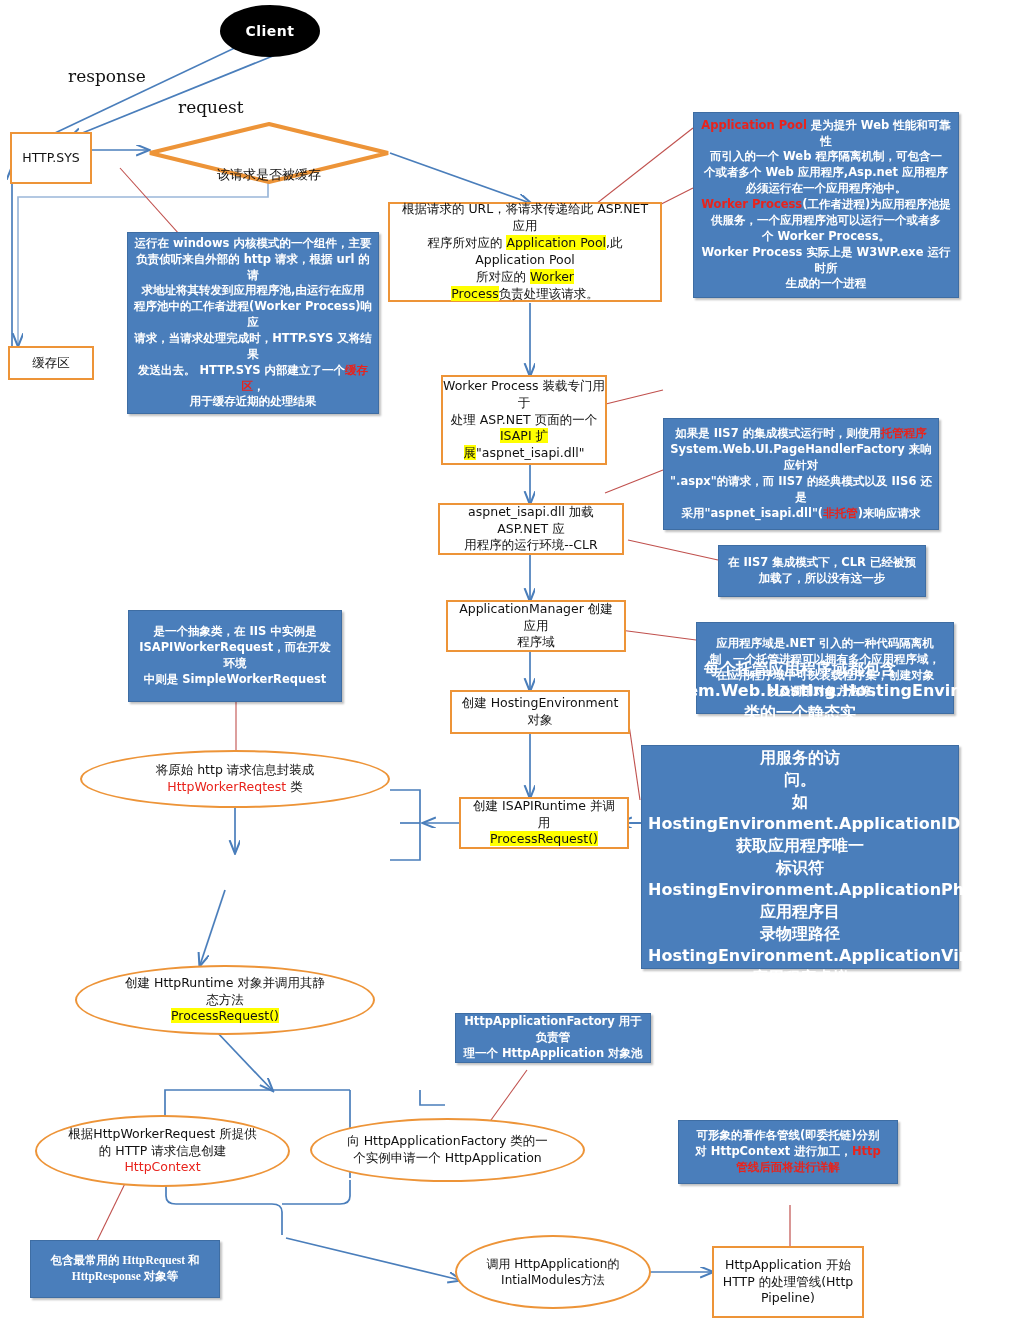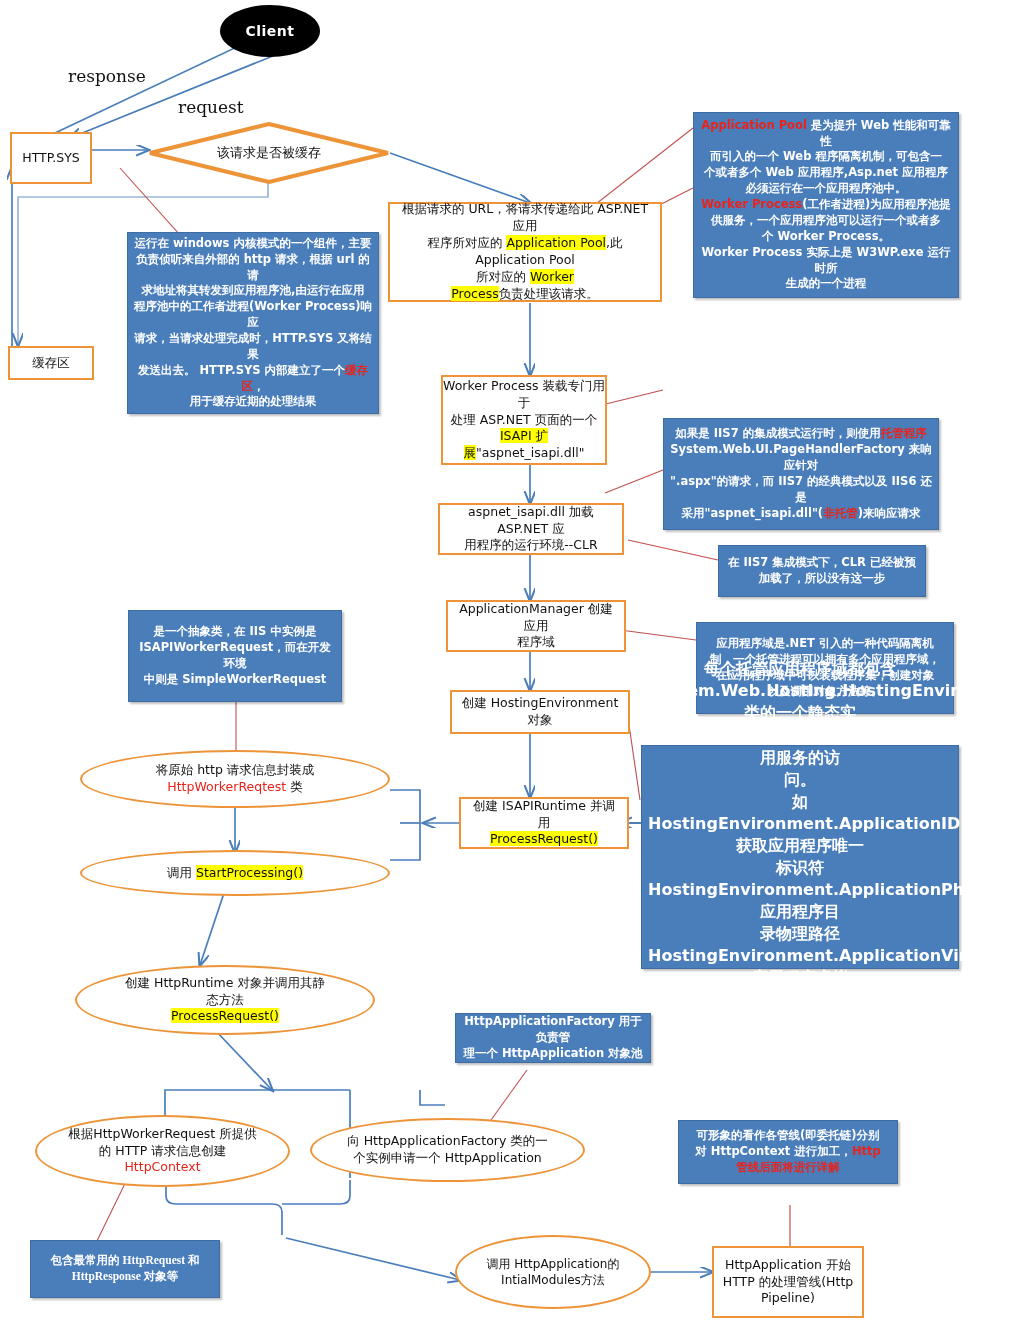--- a/index.html
+++ b/index.html
@@ -8,21 +8,21 @@
   #wires{position:absolute;left:0;top:0;width:1017px;height:1343px;pointer-events:none;}
 
   .node{position:absolute;box-sizing:border-box;display:flex;align-items:center;justify-content:center;text-align:center;}
   .node .txt{display:block;width:100%;line-height:1.35;}
 
   
   .proc{border:2.5px solid #ED9438;background:#ffffff;color:#111;font-size:12.5px;}
   
   .ell{border:2.5px solid #ED9438;background:#ffffff;color:#111;font-size:12.5px;border-radius:50%;}
   
-  .diamond{background:transparent;}
+  .diamond{background:transparent;align-items:flex-end;}
   .diamond .dshape{position:absolute;left:0;top:0;width:100%;height:100%;}
   .diamond .dlabel{position:relative;z-index:2;width:100%;text-align:center;font-size:13px;color:#111;}
   
   .note{background:#4A7EBB;border:1px solid #3E6DA3;color:#ffffff;font-size:11.5px;font-weight:bold;
         box-shadow:2px 2px 2px rgba(0,0,0,0.25);padding:4px 6px;}
   .note .txt{line-height:1.38;}
   
   .client{background:#000000;border-radius:50%;color:#ffffff;font-size:14px;font-weight:bold;letter-spacing:.5px;}
 
   .red{color:#E8231C;}
@@ -172,25 +172,20 @@
     </span>
   </div>
 
   <div class="node ell" style="left:80px;top:750px;width:310px;height:58px;padding:0 26px;">
     <span class="txt">
       <span>将原始 http 请求信息封装成</span><br>
       <span class="red">HttpWorkerReqtest</span><span> 类</span>
     </span>
   </div>
 
-  <div class="node ell" style="left:80px;top:850px;width:310px;height:46px;padding:0 26px;">
-    <span class="txt">
-      <span>调用 </span><span class="hl">StartProcessing()</span>
-    </span>
-  </div>
 
   <div class="node ell" style="left:75px;top:965px;width:300px;height:70px;padding:0 26px;overflow:hidden;">
     <span class="txt">
       <span>创建 HttpRuntime 对象并调用其静</span><br>
       <span>态方法</span><br>
       <span class="hl">ProcessRequest()</span>
     </span>
   </div>
 
   <div class="node ell" style="left:35px;top:1115px;width:255px;height:72px;padding:0 22px;">

